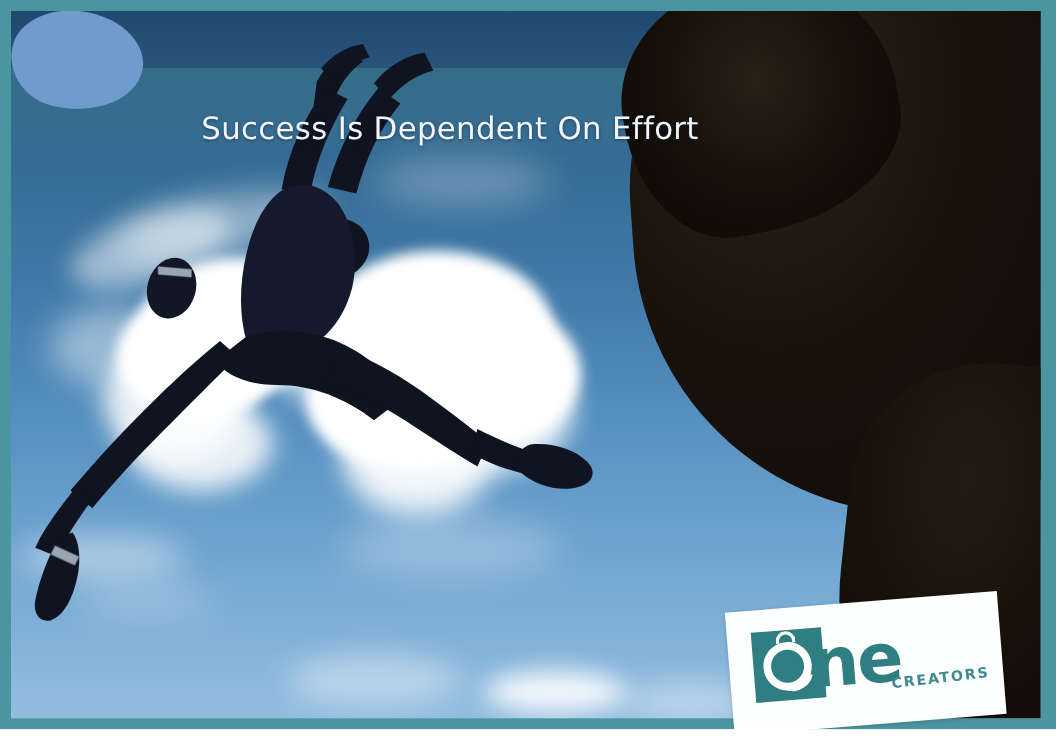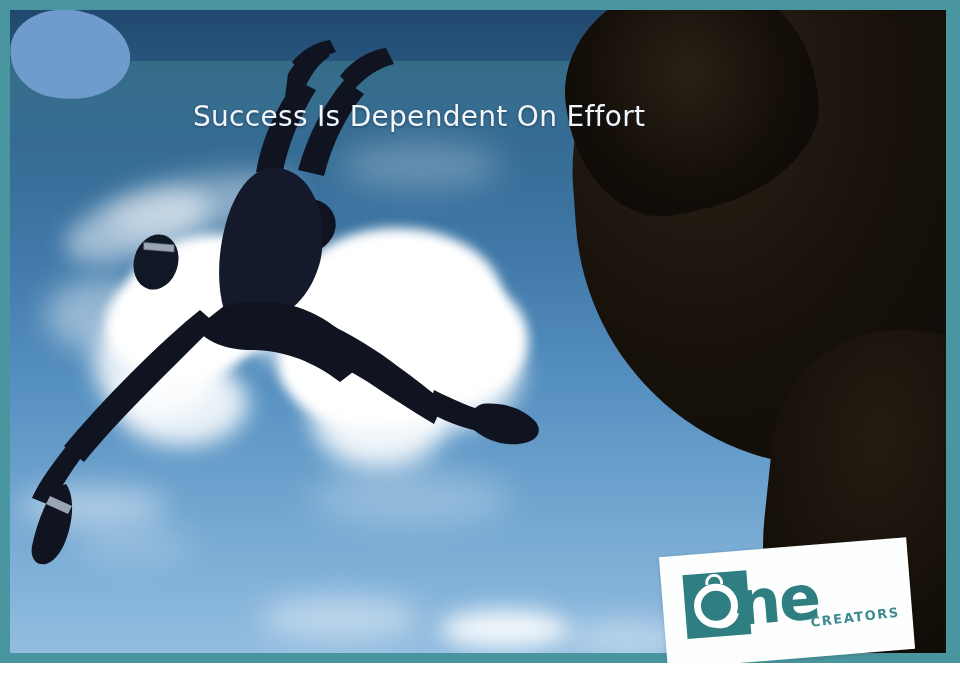--- a/index.html
+++ b/index.html
@@ -114,21 +114,21 @@
     border-radius: 52% 48% 60% 40% / 50% 46% 54% 50%;
     transform: rotate(12deg);
   }
 
   
   .climber { position: absolute; left: 0; top: 0; width: 100%; height: 100%; }
 
   
   .title {
     position: absolute;
-    left: 193px;
+    left: 183px;
     top: 100px;
     color: #f2f6fa;
     font-size: 28px;
     font-weight: 400;
     letter-spacing: .3px;
     text-shadow: 0 1px 3px rgba(10,30,55,.55);
     white-space: nowrap;
   }
 
   

